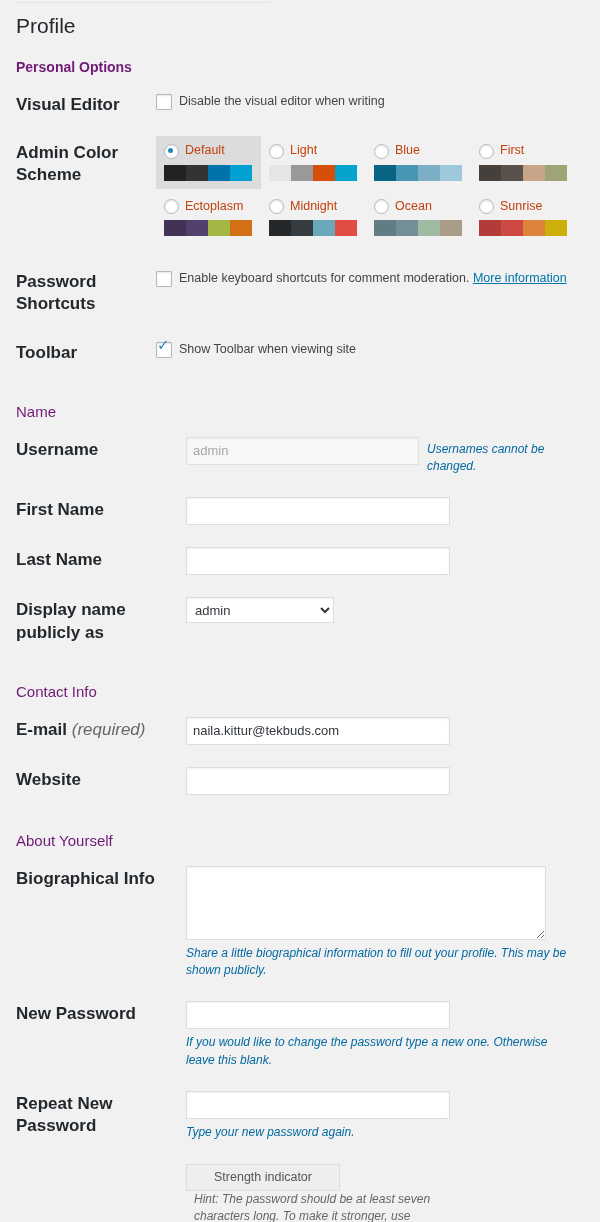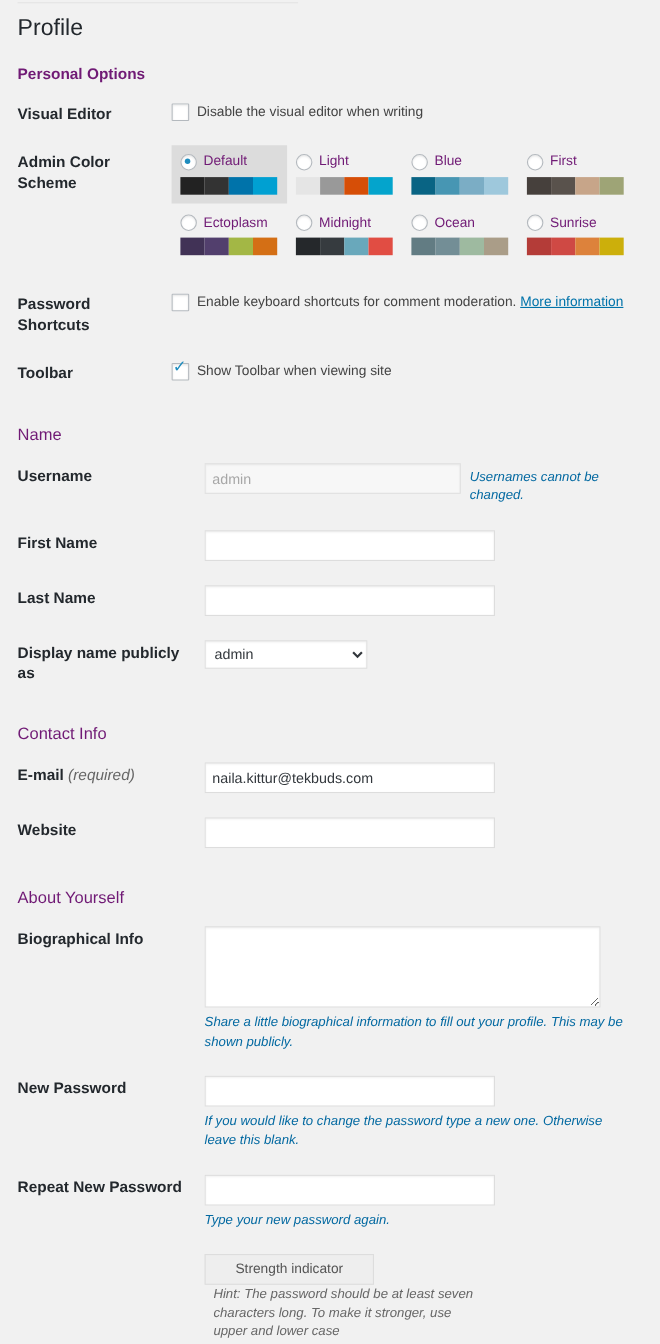--- a/index.html
+++ b/index.html
@@ -53,21 +53,21 @@
   }
   table.form-table {
     width: 100%;
     border-collapse: collapse;
     margin-top: 6px;
   }
   table.form-table th {
     text-align: left;
     vertical-align: top;
     font-weight: bold;
-    font-size: 14px;
+    font-size: 17px;
     color: #23282d;
     width: 160px;
     padding: 13px 10px 13px 2px;
     line-height: 1.3;
   }
   table.form-table th .req {
     font-weight: normal;
     font-style: italic;
     color: #666;
   }
@@ -211,21 +211,21 @@
     position: absolute;
     left: 3px;
     top: 3px;
     width: 5px;
     height: 5px;
     border-radius: 50%;
     background: #1e8cbe;
   }
   .scheme-name {
     font-size: 12.5px;
-    color: #701a75;
+    color: #c2410c;
   }
   .palette {
     display: flex;
     height: 16px;
     width: 88px;
   }
   .palette span {
     flex: 1;
     display: block;
   }

